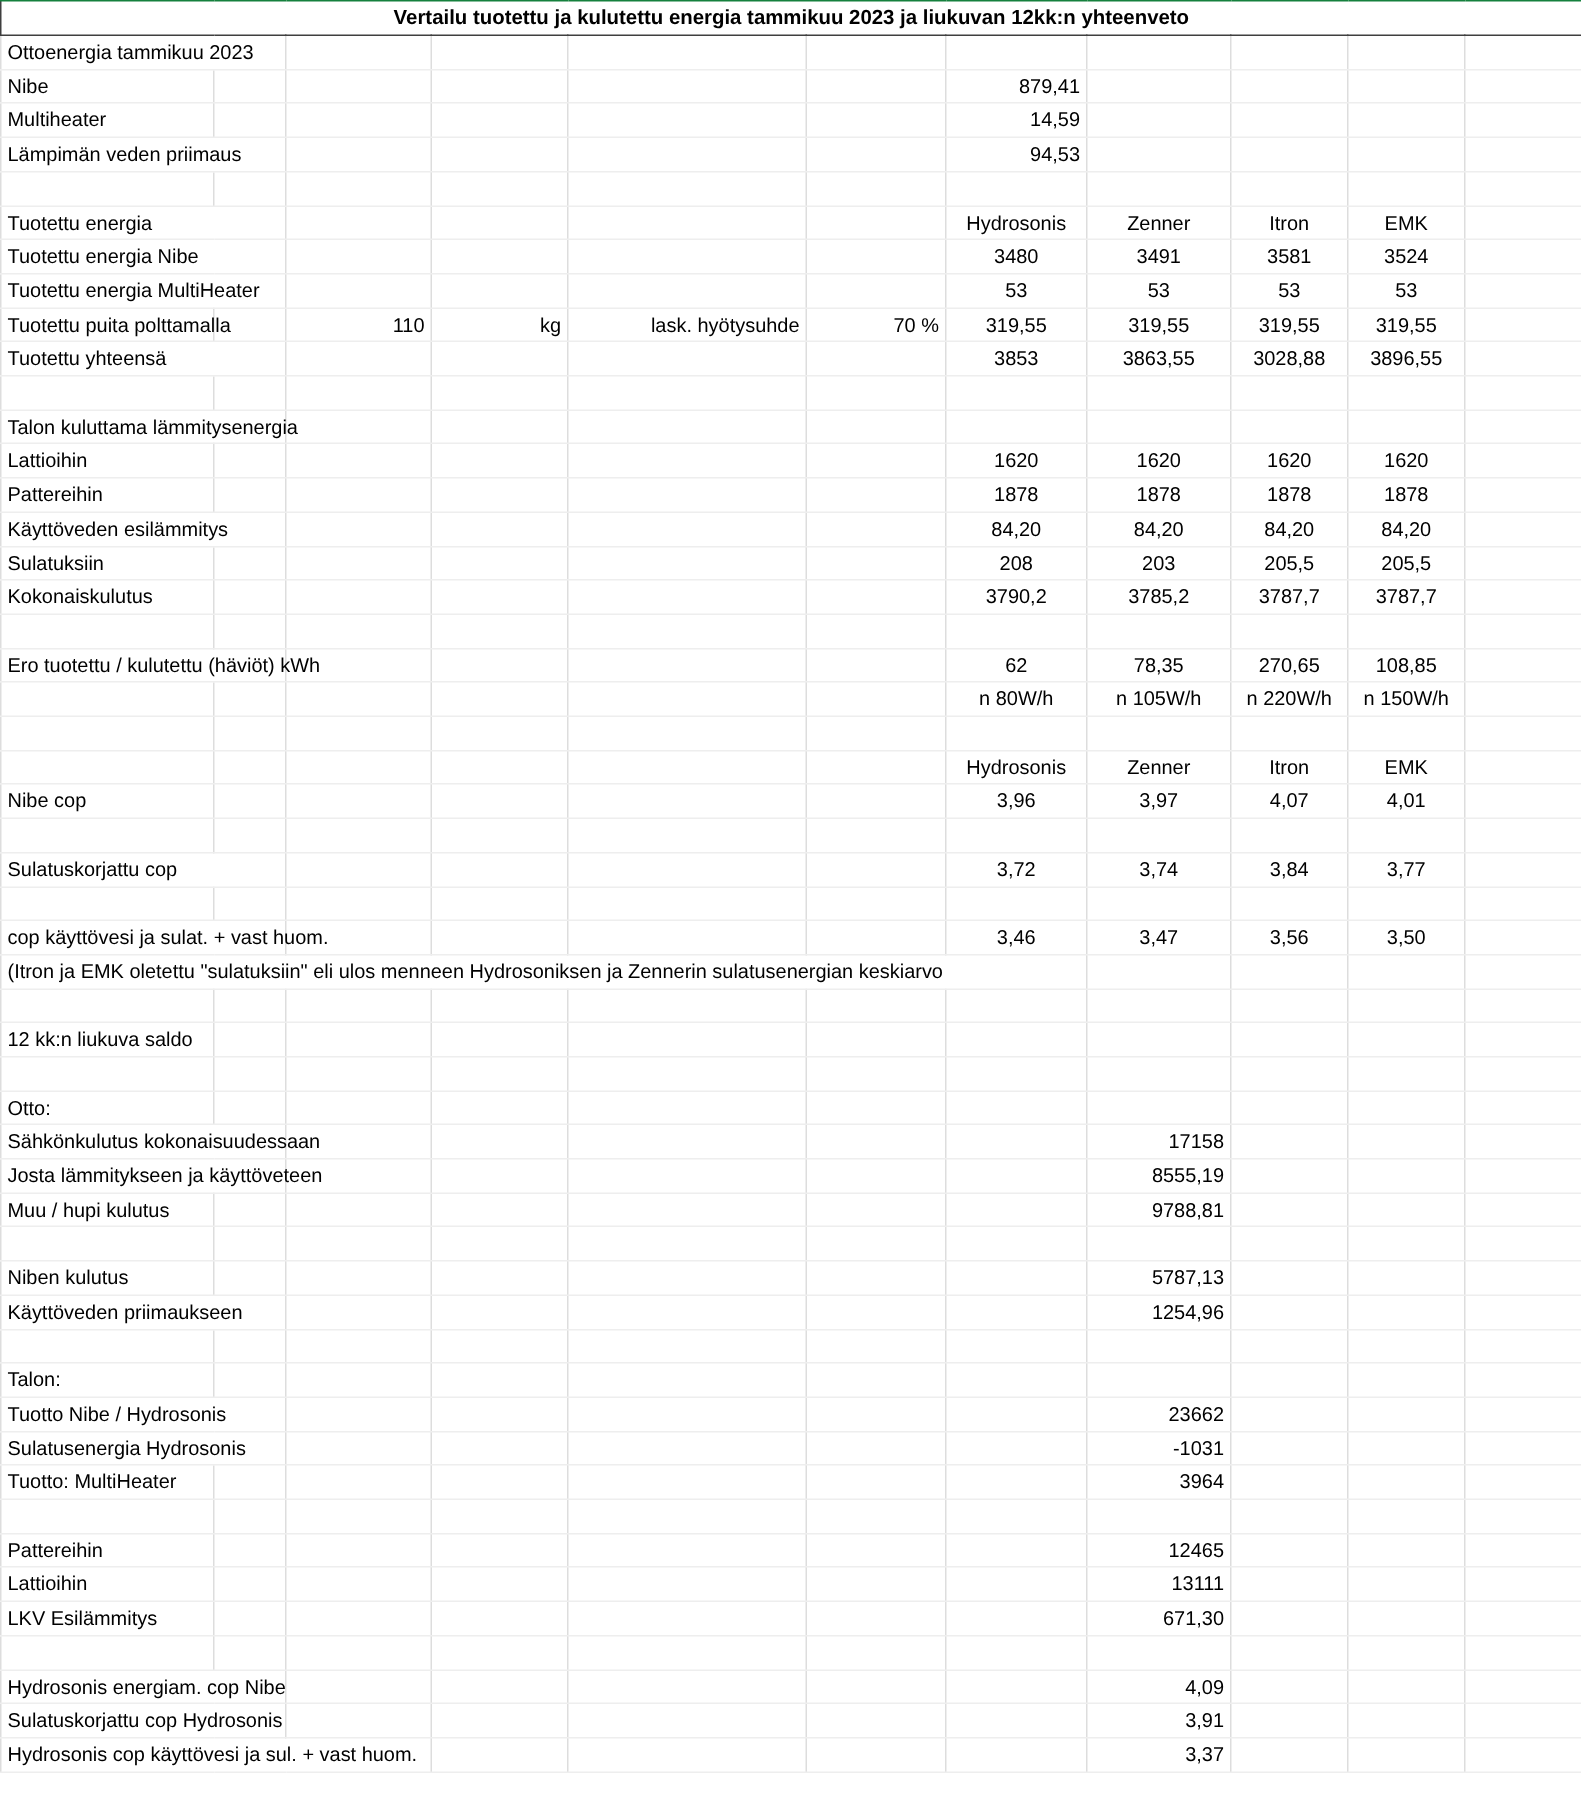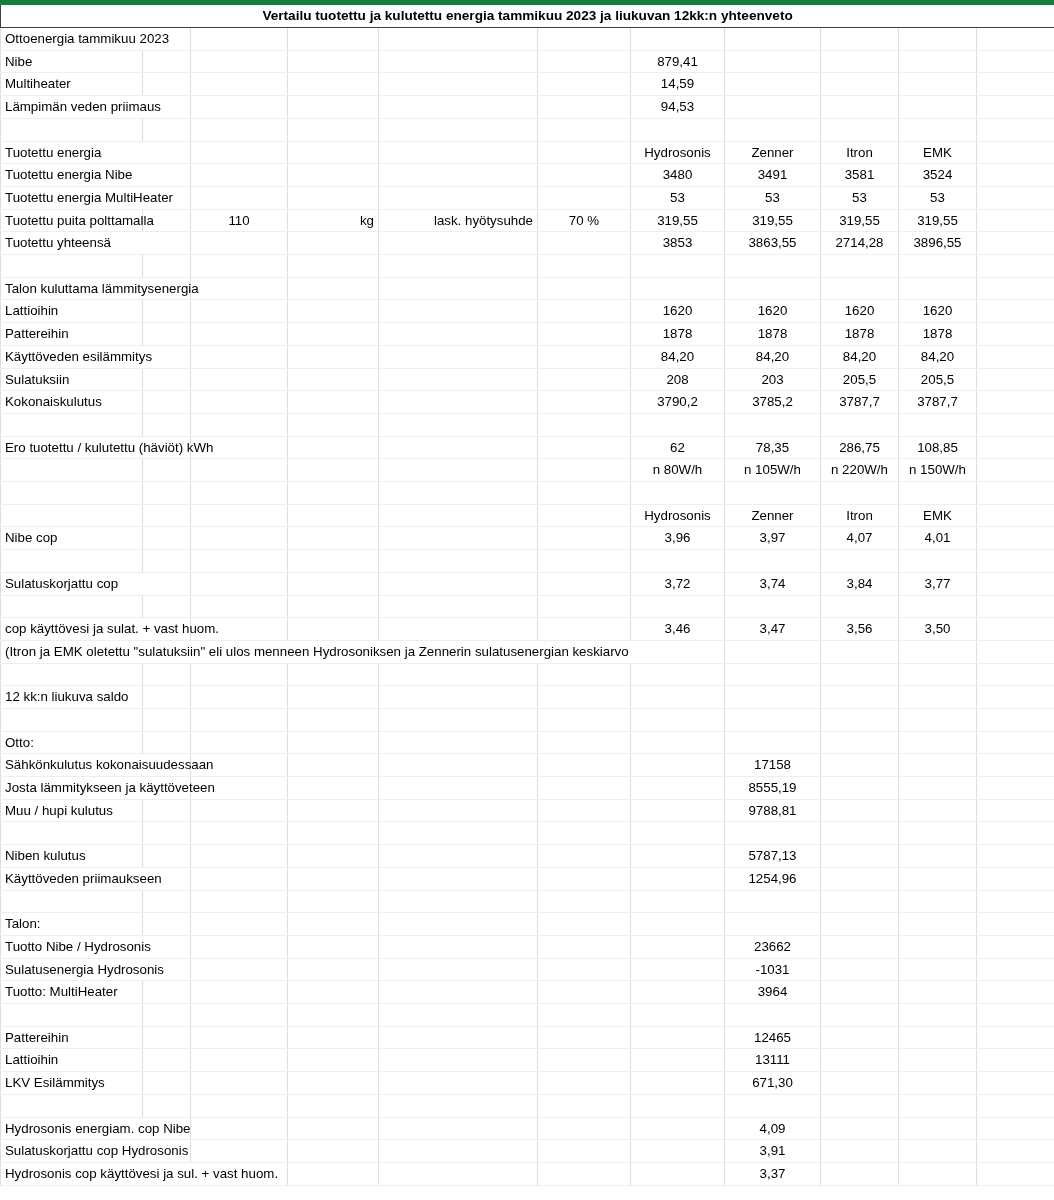--- a/index.html
+++ b/index.html
@@ -38,27 +38,27 @@
   col.c3{width:91px}
   col.c4{width:159px}
   col.c5{width:93px}
   col.c6{width:94px}
   col.c7{width:96px}
   col.c8{width:78px}
   col.c9{width:78px}
   col.c10{width:78px}
 
   .b{font-weight:normal}
-  .r{text-align:center}
+  .r{text-align:right}
   .l{text-align:right}
   .c{text-align:center}
 
   
   tr.title-row td{
-    border:5px solid #15803d;
+    border:1px solid #15803d;
     border-bottom:1px solid #3f3f3f;
     font-weight:bold;
     text-align:center;
     height:22px;
     line-height:22px;
     font-size:13.6px;
     margin-top:14px;
   }
   tr td:last-child{border-right:1px solid #dddddd;}
   
@@ -209,21 +209,21 @@
   </tr>
 
   <tr>
     <td colspan="2">Tuotettu yhteensä</td>
     <td></td>
     <td></td>
     <td></td>
     <td></td>
     <td class="c">3853</td>
     <td class="c">3863,55</td>
-    <td class="c">2714,28</td>
+    <td class="c">3028,88</td>
     <td class="c">3896,55</td>
     <td></td>
   </tr>
 
   <tr>
     <td></td>
           <td></td>
           <td></td>
           <td></td>
           <td></td>
@@ -328,21 +328,21 @@
   </tr>
 
   <tr>
     <td class="b" colspan="2">Ero tuotettu / kulutettu (häviöt) kWh</td>
     <td></td>
           <td></td>
           <td></td>
           <td></td>
     <td class="b c">62</td>
     <td class="b c">78,35</td>
-    <td class="b c">286,75</td>
+    <td class="b c">270,65</td>
     <td class="b c">108,85</td>
     <td></td>
   </tr>
 
   <tr>
     <td></td>
           <td></td>
           <td></td>
           <td></td>
           <td></td>

